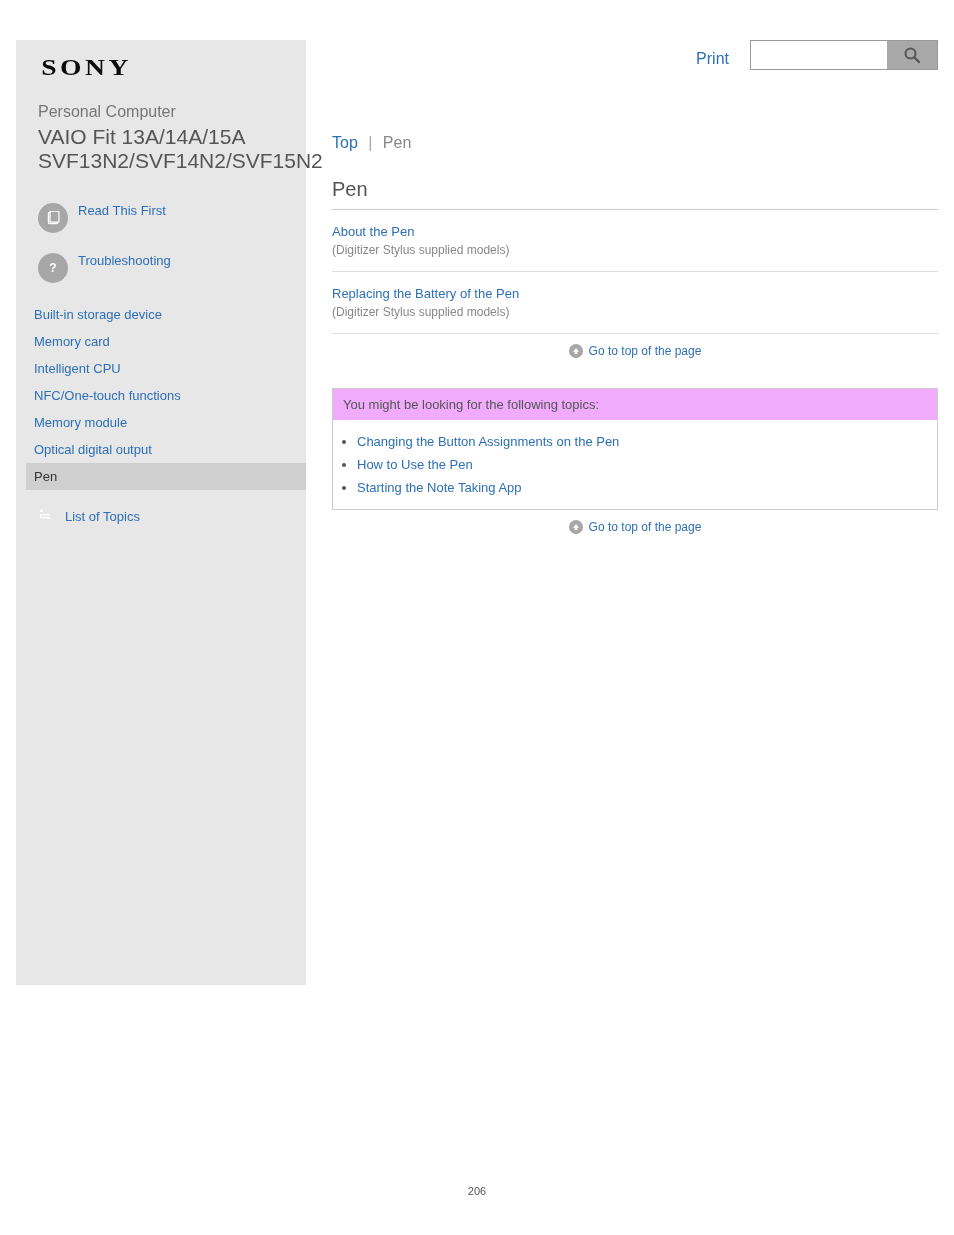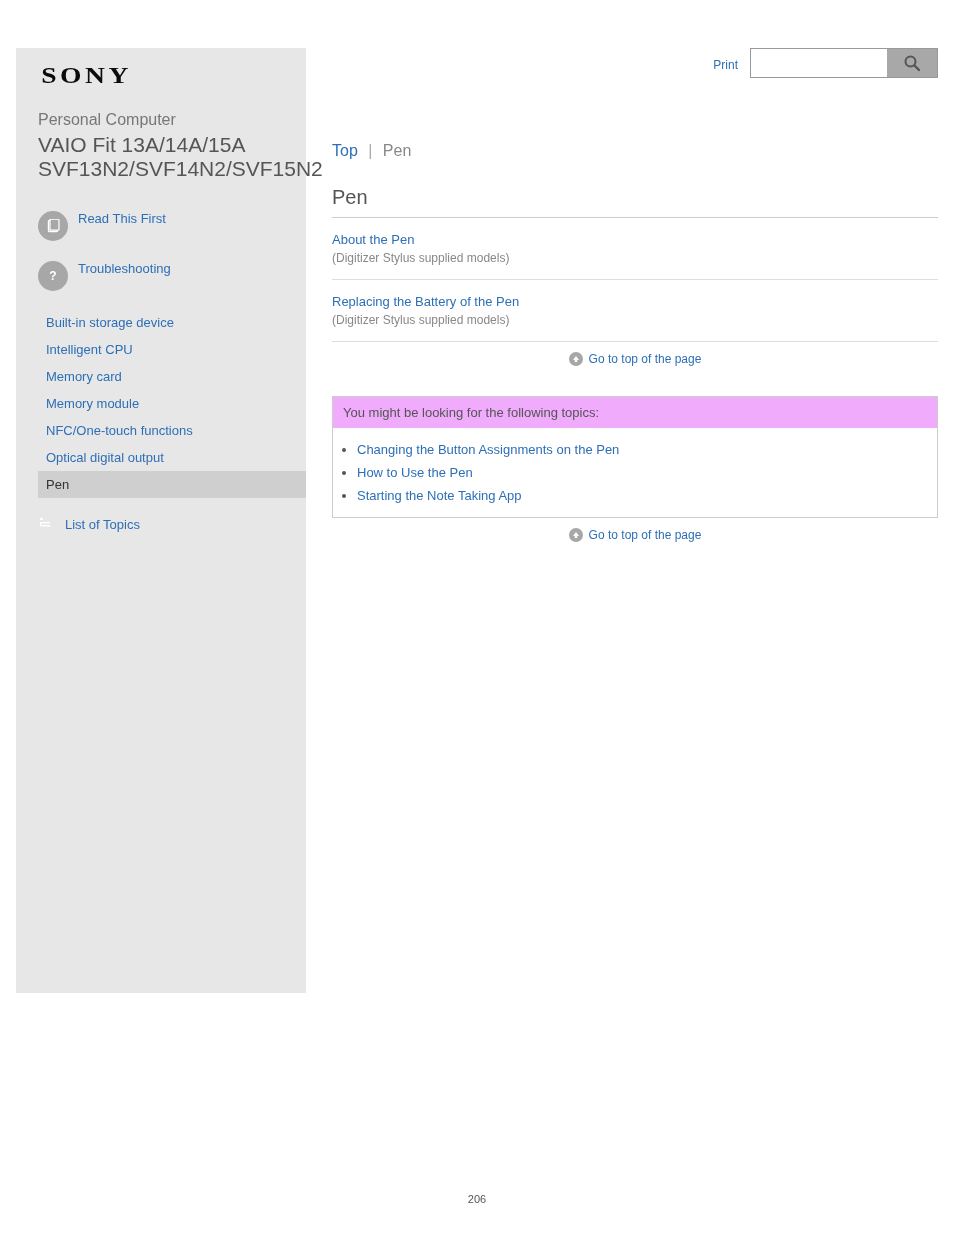--- a/index.html
+++ b/index.html
@@ -7,21 +7,21 @@
     font-family: Arial, Helvetica, sans-serif;
     font-size: 12px;
     color: #595959;
     background: #fff;
     width: 954px;
   }
   a { color: #2d6fb7; text-decoration: none; cursor: pointer; }
 
   .outer {
     width: 922px;
-    margin: 8px auto;
+    margin: 0 auto;
     padding-top: 40px;
   }
 
   
   .sidebar {
     float: left;
     width: 290px;
     background: #e7e7e7;
     min-height: 945px;
     padding: 14px 0 0 0;
@@ -51,21 +51,21 @@
   }
   .nav-item .icon-circ {
     flex: 0 0 30px;
     width: 30px; height: 30px;
     border-radius: 50%;
     background: #a7a7a7;
     display: flex; align-items: center; justify-content: center;
   }
   .nav-item a { font-size: 13px; line-height: 1.2; }
 
-  .sub-list { padding: 8px 0 0 22px; }
+  .sub-list { padding: 8px 0 0 10px; }
   .sub-list a {
     display: block;
     padding: 6px 14px 6px 8px;
     font-size: 13px;
     color: #2d6fb7;
   }
   .sub-list .active {
     background: #cfcfcf;
     color: #333;
   }
@@ -84,23 +84,23 @@
     width: 606px;
     margin-left: 26px;
     position: relative;
   }
   .topbar {
     height: 38px;
     position: relative;
   }
   .toplink {
     position: absolute;
-    right: 200px;
+    right: 209px;
     top: 10px;
-    font-size: 12px;
+    font-size: 16px;
   }
   .search-wrap {
     position: absolute;
     right: 0;
     top: 0;
     display: flex;
     border: 1px solid #999;
     background: #fff;
   }
   .search-input {
@@ -220,24 +220,24 @@
           <svg width="14" height="14" viewBox="0 0 14 14">
               <text x="7" y="11" text-anchor="middle" font-size="12" font-weight="bold" fill="#fff">?</text>
             </svg>
         </span>
         <a>Troubleshooting</a>
       </div>
     </div>
 
     <div class="sub-list">
       <a>Built-in storage device</a>
+      <a>Memory card</a>
       <a>Intelligent CPU</a>
-      <a>Memory card</a>
+      <a>NFC/One-touch functions</a>
       <a>Memory module</a>
-      <a>NFC/One-touch functions</a>
       <a>Optical digital output</a>
       <a class="active">Pen</a>
     </div>
 
     <div class="contents-row">
       <span class="icon-circ">
         <svg width="14" height="14" viewBox="0 0 14 14">
           <rect x="2" y="2" width="3" height="2" fill="#fff"></rect>
           <rect x="4" y="6" width="8" height="1.5" fill="#fff"></rect>
           <rect x="4" y="9" width="8" height="1.5" fill="#fff"></rect>

